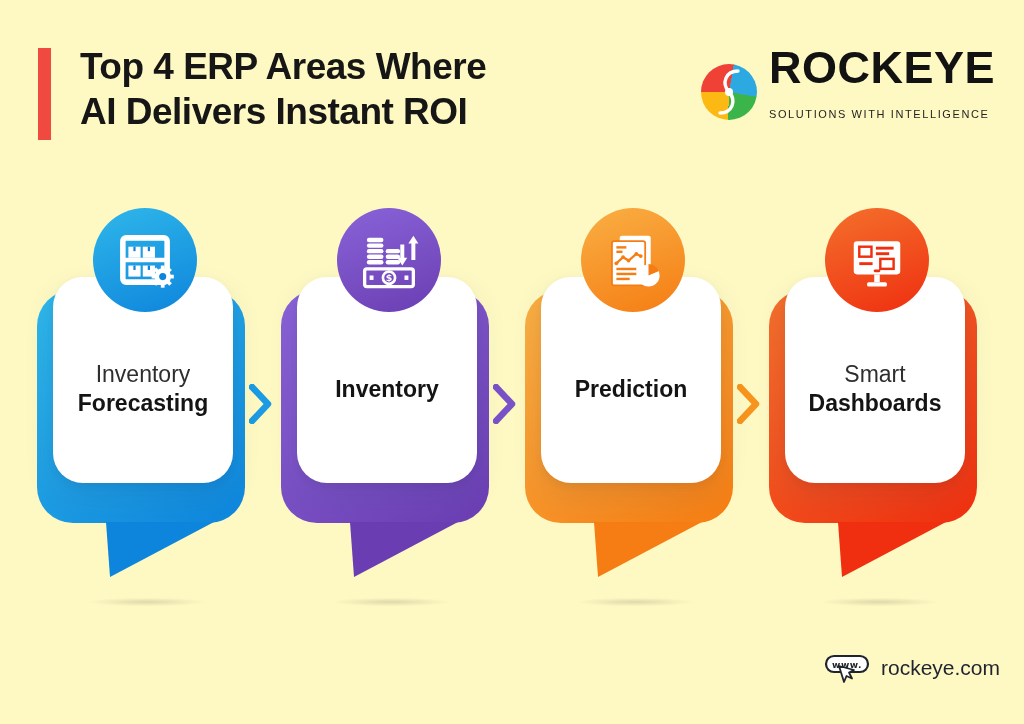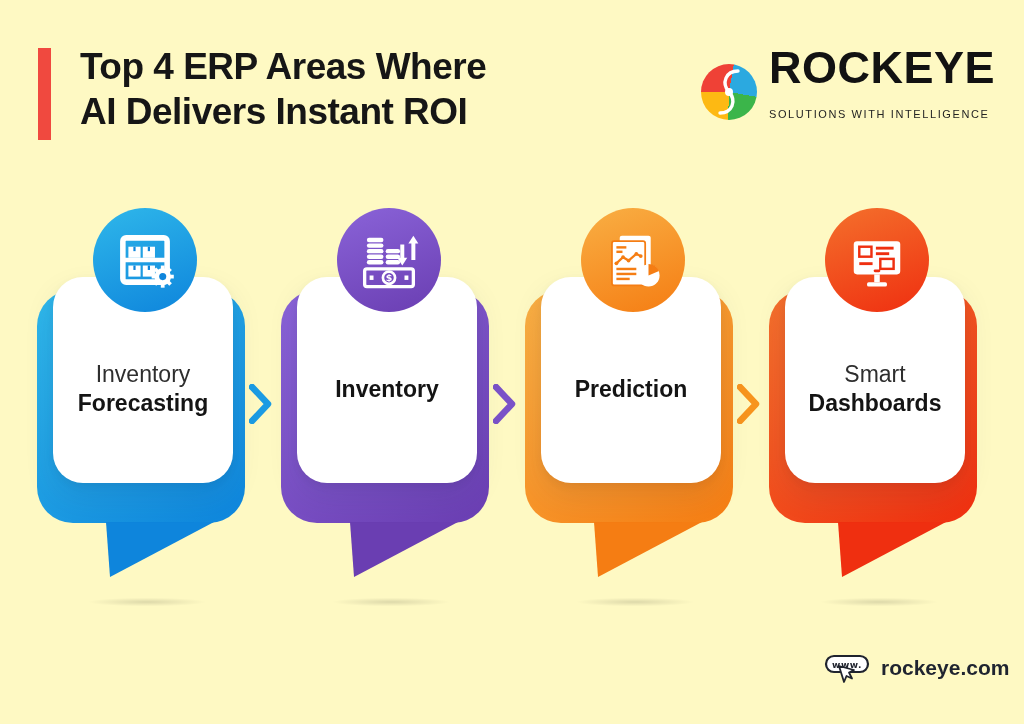--- a/index.html
+++ b/index.html
@@ -31,21 +31,21 @@
   .card-line1{font-size:23px;line-height:29px;color:#2e2e2e;font-weight:400;}
   .card-line2{font-size:23px;line-height:29px;color:#141414;font-weight:700;}
   .icon-circle{position:absolute;left:56px;top:8px;width:104px;height:104px;border-radius:50%;
     background:linear-gradient(160deg,var(--c1) 0%,var(--c2) 100%);z-index:3;
     display:flex;align-items:center;justify-content:center;}
   .chevron{position:absolute;left:212px;top:184px;width:26px;height:40px;z-index:1;}
   .ground-shadow{position:absolute;left:28px;top:396px;width:164px;height:12px;border-radius:50%;
     background:radial-gradient(ellipse 50% 50% at 50% 50%,rgba(0,0,0,0.13),rgba(0,0,0,0) 72%);}
   
   .footer{position:absolute;left:824px;top:652px;display:flex;align-items:center;gap:9px;}
-  .site-text{font-size:21px;color:#1f2430;font-weight:700;}
+  .site-text{font-size:21px;color:#1f2430;font-weight:400;}
 </style>
 </head>
 <body>
 
 <div class="canvas">
 
   <div class="accent-bar" style="background: rgb(240, 73, 63);"></div>
   <div class="title">
     <div>Top 4 ERP Areas Where</div>
     <div>AI Delivers Instant ROI</div>

